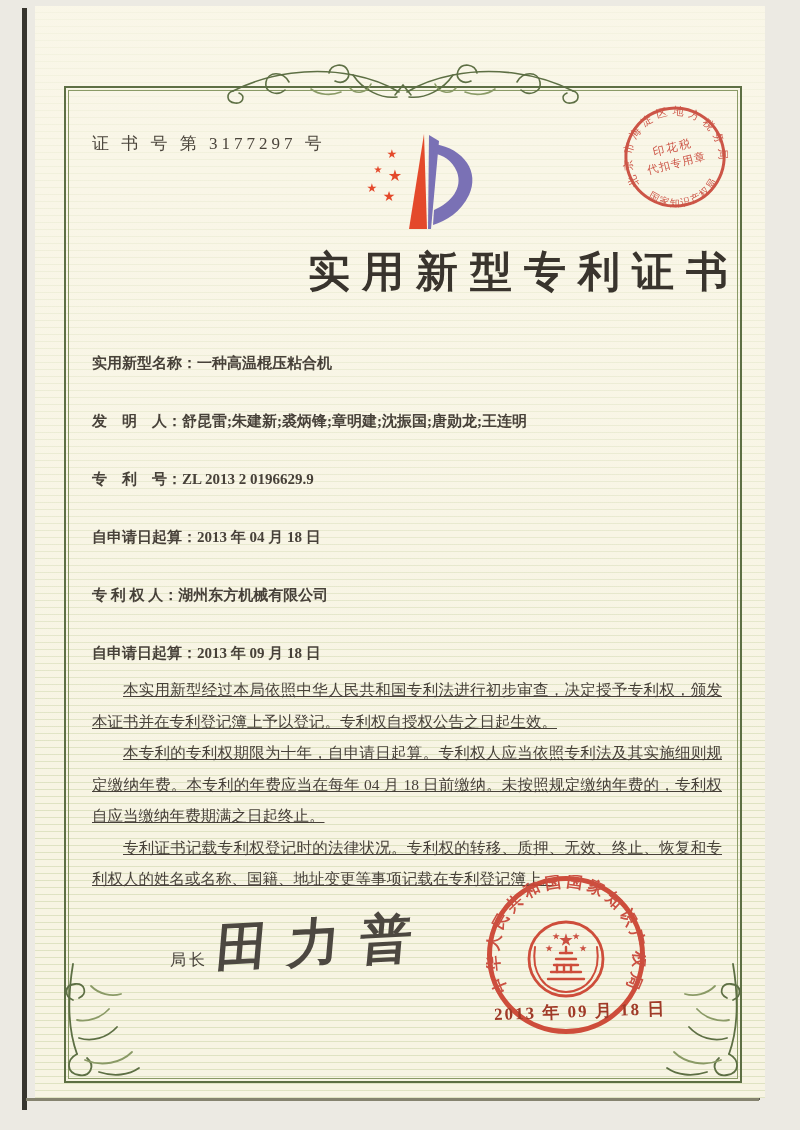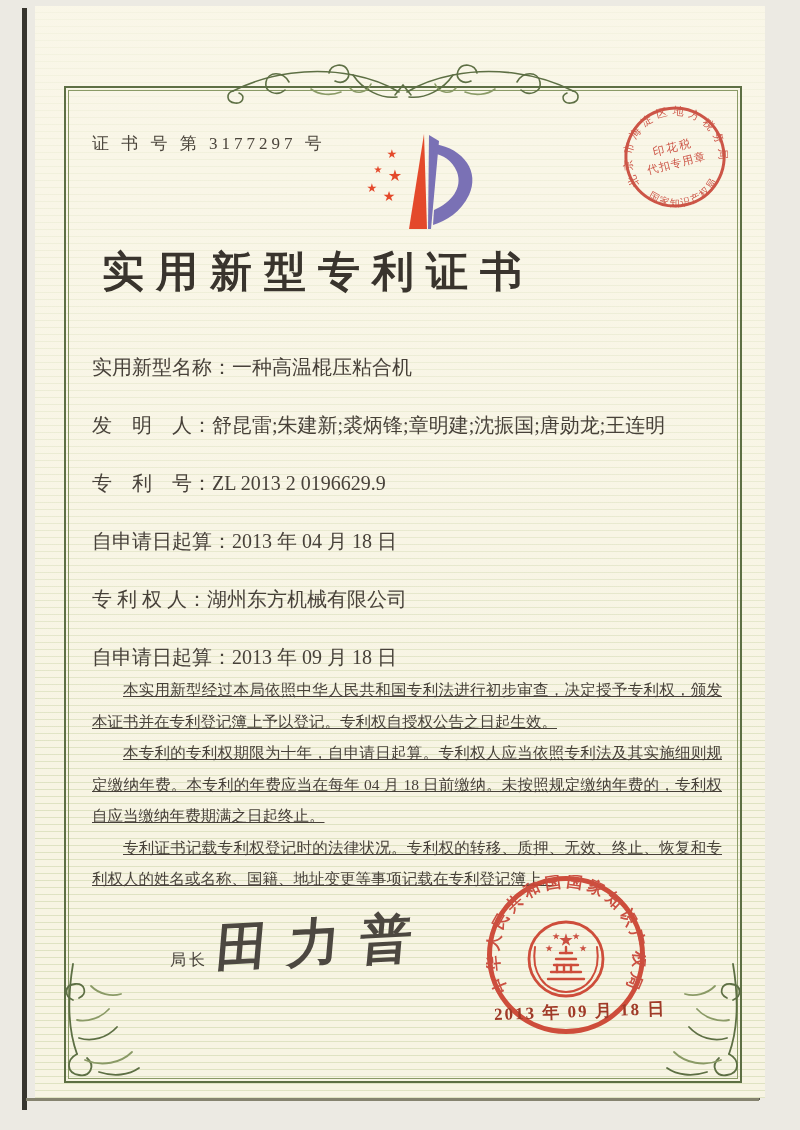--- a/index.html
+++ b/index.html
@@ -11,24 +11,24 @@
     background-color:#f7f4e3;
     background-image:
       linear-gradient(180deg, rgba(250,247,233,.8) 0%, rgba(250,247,233,.45) 40%, rgba(250,247,233,0) 72%),
       repeating-linear-gradient(0deg, rgba(166,186,118,.30) 0 1px, rgba(166,186,118,0) 1px 7px); margin-left: 8px;}
   .frame{position:absolute;left:29px;top:80px;width:678px;height:997px;
     border:2px solid #5d6f44;box-sizing:border-box;}
   .frame-inner{position:absolute;inset:2px;border:1px solid #8a9a66;pointer-events:none;}
   .cert-no{position:absolute;left:26px;top:44px;font-size:17px;letter-spacing:4px;color:#4a443b;}
   .logo{position:absolute;left:280px;top:40px;width:136px;height:112px;}
   .logo text{font-family:"DejaVu Sans",sans-serif;}
-  .title{position:absolute;left:0;top:156px;width:100%;text-align:left;
-    font-size:42px;font-weight:700;letter-spacing:12px;text-indent:12px;color:#39342d;padding-left:24px;}
+  .title{position:absolute;left:0;top:156px;width:100%;text-align:right;
+    font-size:42px;font-weight:700;letter-spacing:12px;text-indent:12px;color:#39342d;}
   .fields{position:absolute;left:0;top:0;width:100%;}
-  .row{position:absolute;left:26px;font-size:20px;color:#474139;white-space:nowrap;}
+  .row{position:absolute;left:26px;font-size:15px;color:#474139;white-space:nowrap;font-weight:bold;}
   .row .lbl{color:#474139;}
   .paras{position:absolute;left:26px;top:586px;width:630px;font-size:15.5px;
     line-height:31.5px;color:#474139;text-align:justify;text-decoration:underline;}
   .paras p{margin:0;text-indent:2em;}
   .sig-label{position:absolute;left:104px;top:862px;font-size:16px;letter-spacing:3px;color:#474139;}
   .sig-name{position:absolute;left:150px;top:820px;font-size:52px;font-weight:600;
     letter-spacing:20px;color:#3b3630;transform:rotate(-3deg) skewX(-8deg);opacity:.9;
     font-family:"Liberation Serif","DejaVu Serif",serif;}
   .seal{position:absolute;}
   .seal-small{left:556px;top:16px;width:106px;height:106px;transform:rotate(-14deg);opacity:.92;}

